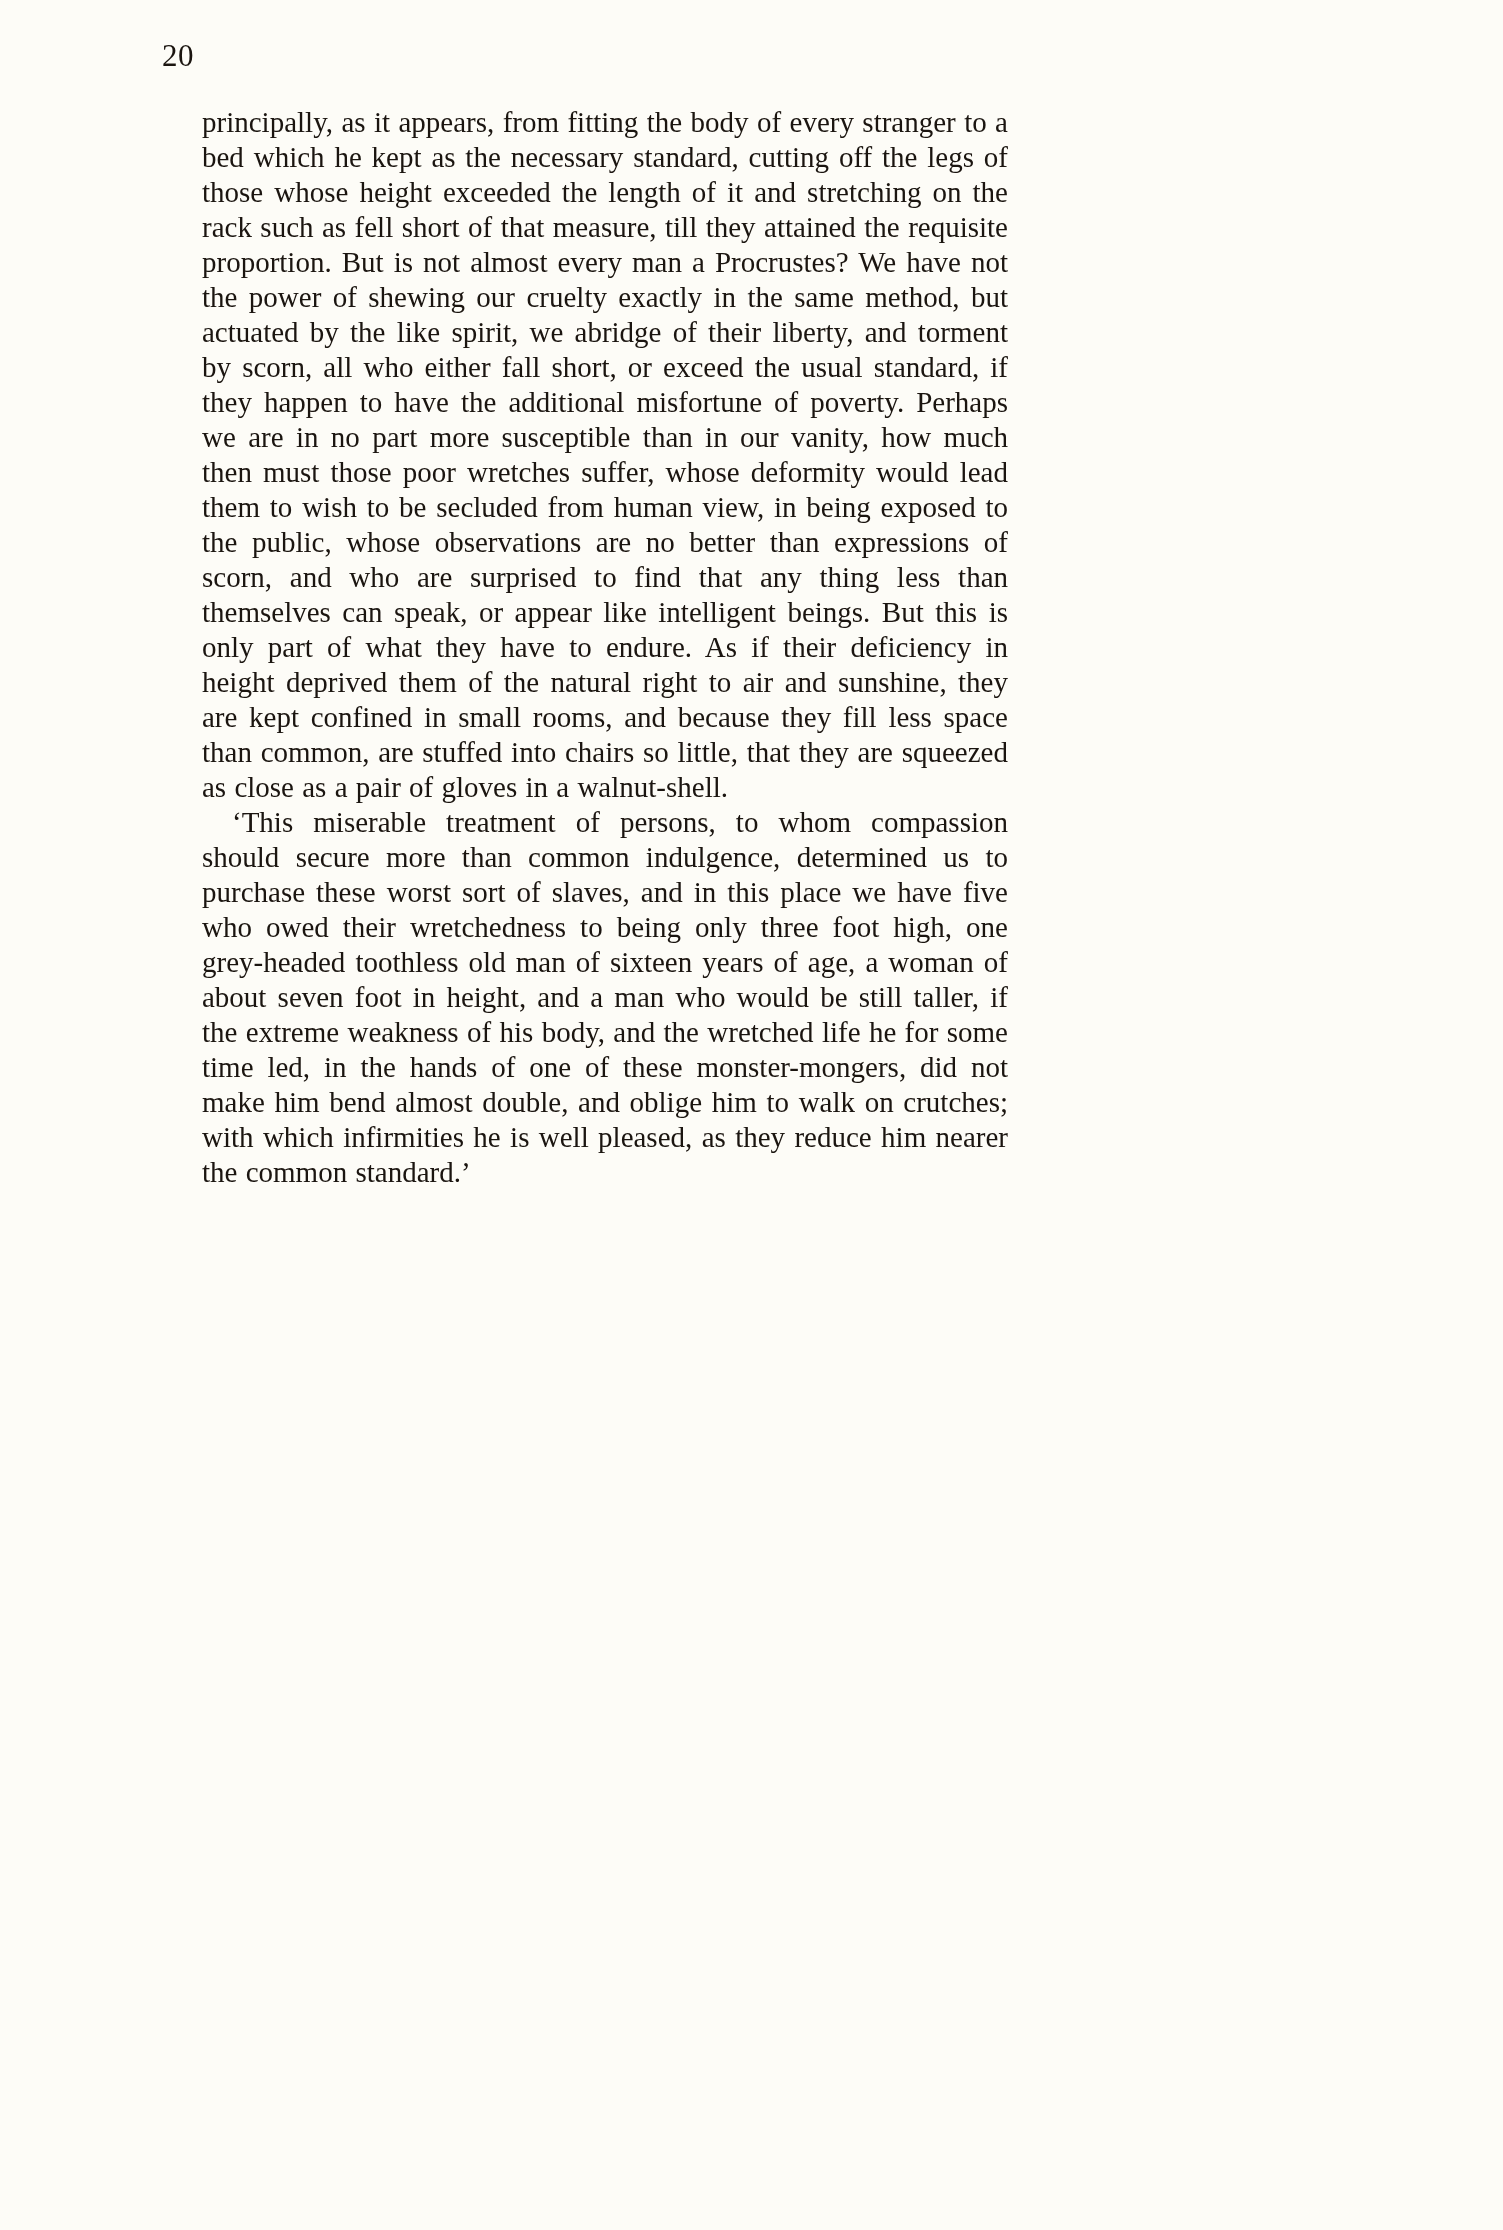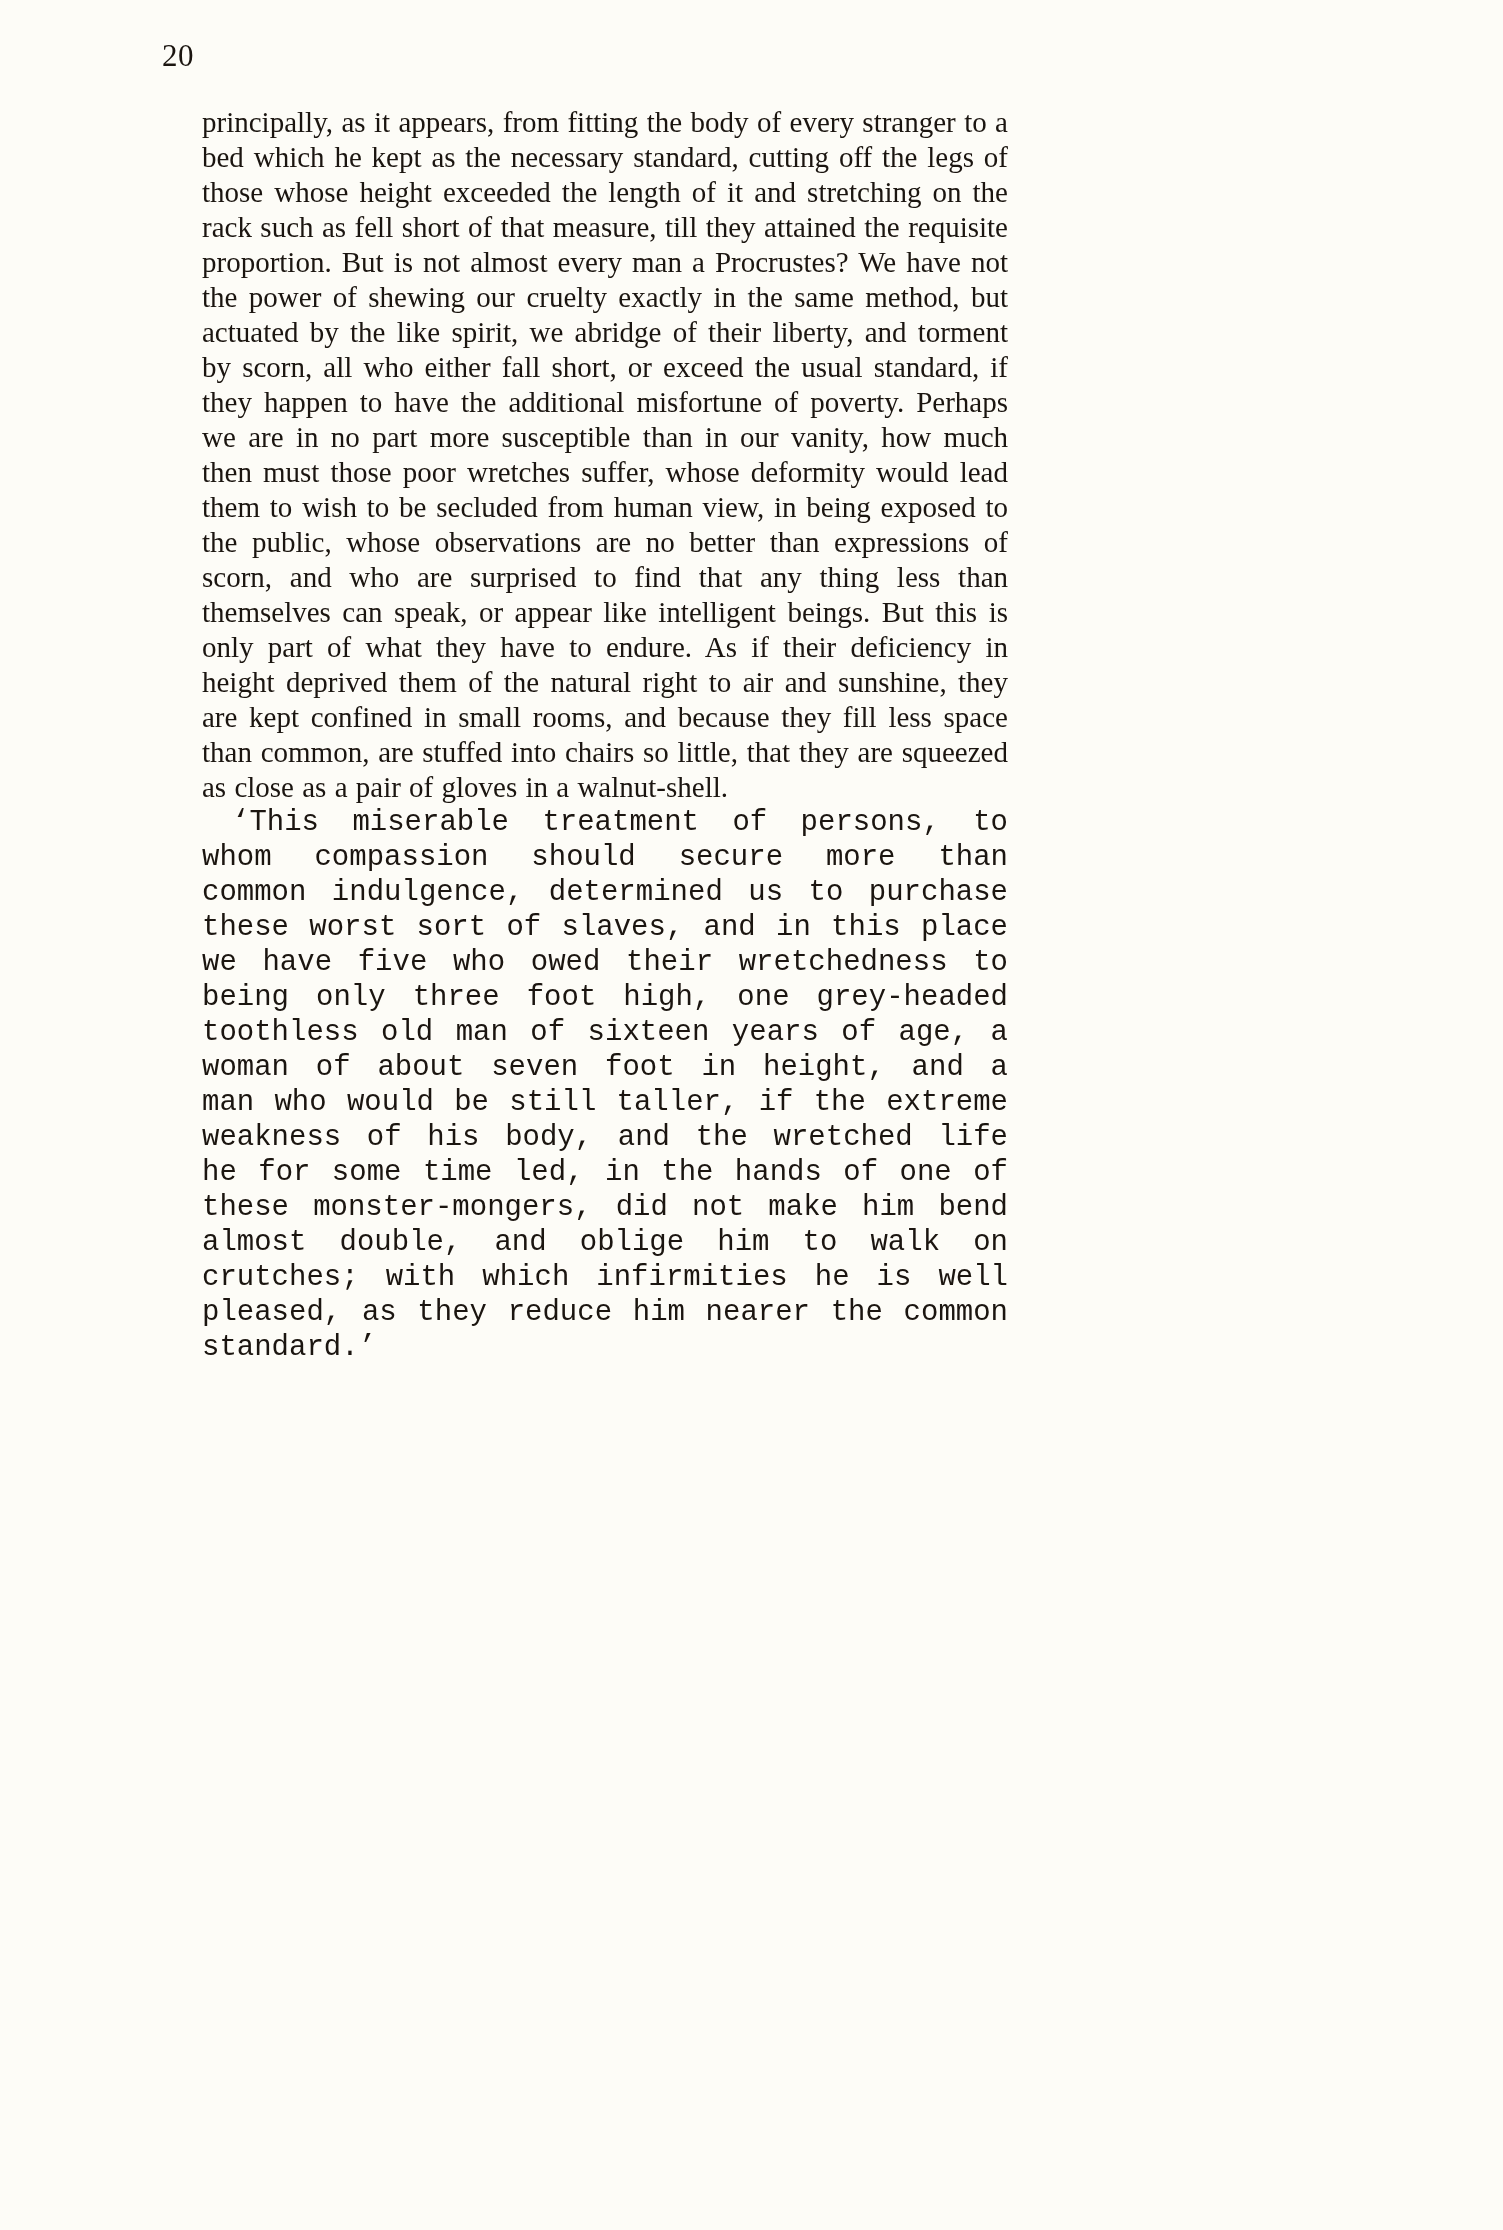--- a/index.html
+++ b/index.html
@@ -40,21 +40,20 @@
     margin: 0;
     padding: 0;
     font-size: 29px;
     line-height: 35px;
     text-align: justify;
     text-justify: inter-word;
     word-spacing: 1px;
   }
   .text-block p.indent {
     text-indent: 30px;
-    font-family: Liberation Mono, monospace;
   }
 </style>
 </head>
 <body>
 
 <div class="page">
   <div class="page-number">20</div>
 
   <div class="text-block">
     <p class="no-indent">principally, as it appears, from fitting the body of every stranger to a bed which he kept as the necessary standard, cutting off the legs of those whose height exceeded the length of it and stretching on the rack such as fell short of that measure, till they attained the requisite proportion. But is not almost every man a Procrustes? We have not the power of shewing our cruelty exactly in the same method, but actuated by the like spirit, we abridge of their liberty, and torment by scorn, all who either fall short, or exceed the usual standard, if they happen to have the additional misfortune of poverty. Perhaps we are in no part more susceptible than in our vanity, how much then must those poor wretches suffer, whose deformity would lead them to wish to be secluded from human view, in being exposed to the public, whose observations are no better than expressions of scorn, and who are surprised to find that any thing less than themselves can speak, or appear like intelligent beings. But this is only part of what they have to endure. As if their deficiency in height deprived them of the natural right to air and sunshine, they are kept confined in small rooms, and because they fill less space than common, are stuffed into chairs so little, that they are squeezed as close as a pair of gloves in a walnut-shell.</p>

